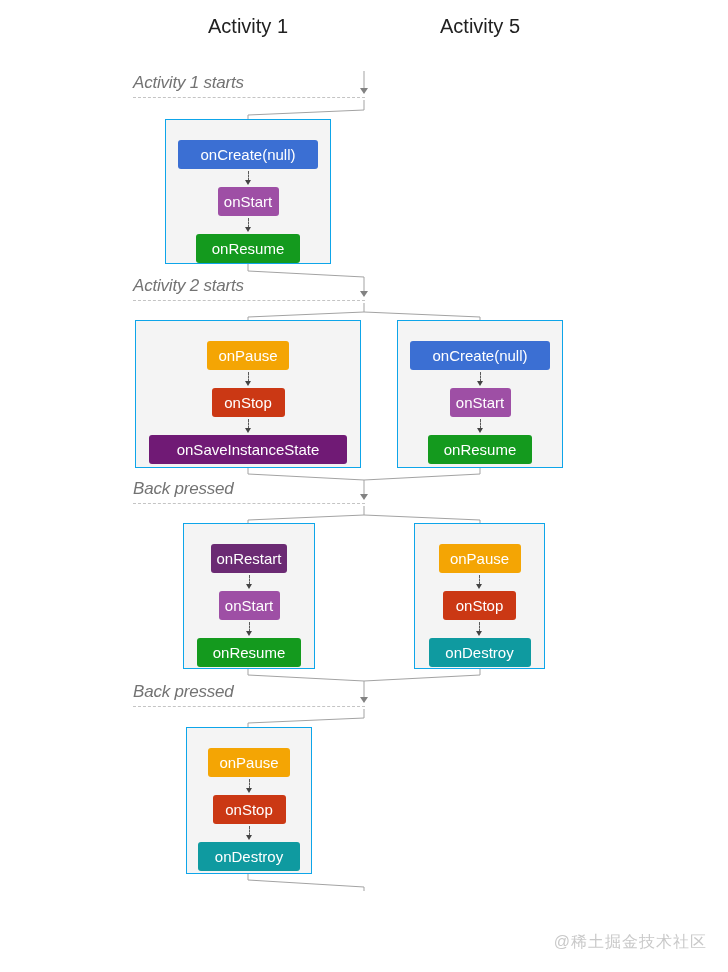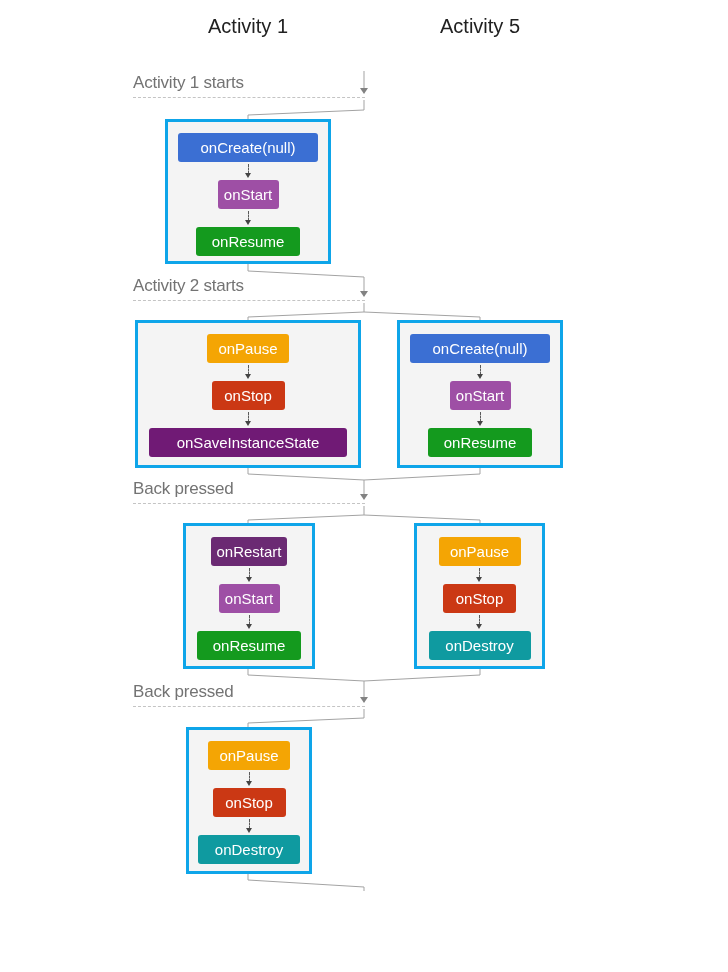--- a/index.html
+++ b/index.html
@@ -14,28 +14,28 @@
   .col-header{
     position:absolute;top:15px;transform:translateX(-50%);
     font-size:20px;font-weight:500;color:#212121;white-space:nowrap;text-align:right;
   }
   .divider{
     position:absolute;left:133px;width:232px;height:0;
     border-bottom:1px dashed #c4c4c4;
   }
   .divider-label{
     position:absolute;left:0;bottom:4px;
-    font-size:17px;color:#737373;white-space:nowrap;
+    font-size:17px;font-style:italic;color:#737373;white-space:nowrap;
     letter-spacing:-0.2px;
   }
   .stage-box{
     position:absolute;box-sizing:border-box;
-    background:#f4f4f4;border:3px solid #0ea5e9;
+    background:#f4f4f4;border:1px solid #0ea5e9;
     display:flex;flex-direction:column;align-items:center;
-    padding-top:11px;
+    padding-top:20px;
   }
   .lifecycle-btn{
     box-sizing:border-box;height:29px;
     color:#ffffff;font-size:15px;line-height:19px;
     padding:5px 4px;border-radius:3px;text-align:center;
     white-space:nowrap;flex:none;
   }
   .w140{width:140px}.w76{width:61px}.w104{width:104px}
   .w82{width:82px}.w73{width:73px}.w198{width:198px}
   .w95{width:76px}.w102{width:102px}
@@ -143,14 +143,15 @@
   </div>
 
   <div class="stage-box" style="left:186px;top:727px;width:126px;height:147px">
     <div class="lifecycle-btn w82" style="background-color: rgb(244, 165, 4);">onPause</div>
     <span class="mini-arrow"></span>
     <div class="lifecycle-btn w73" style="background-color: rgb(203, 56, 20);">onStop</div>
     <span class="mini-arrow"></span>
     <div class="lifecycle-btn w102" style="background-color: rgb(15, 154, 160);">onDestroy</div>
   </div>
 
+  <div class="watermark">@稀土掘金技术社区</div>
 
 </div>
 
 </body></html>

